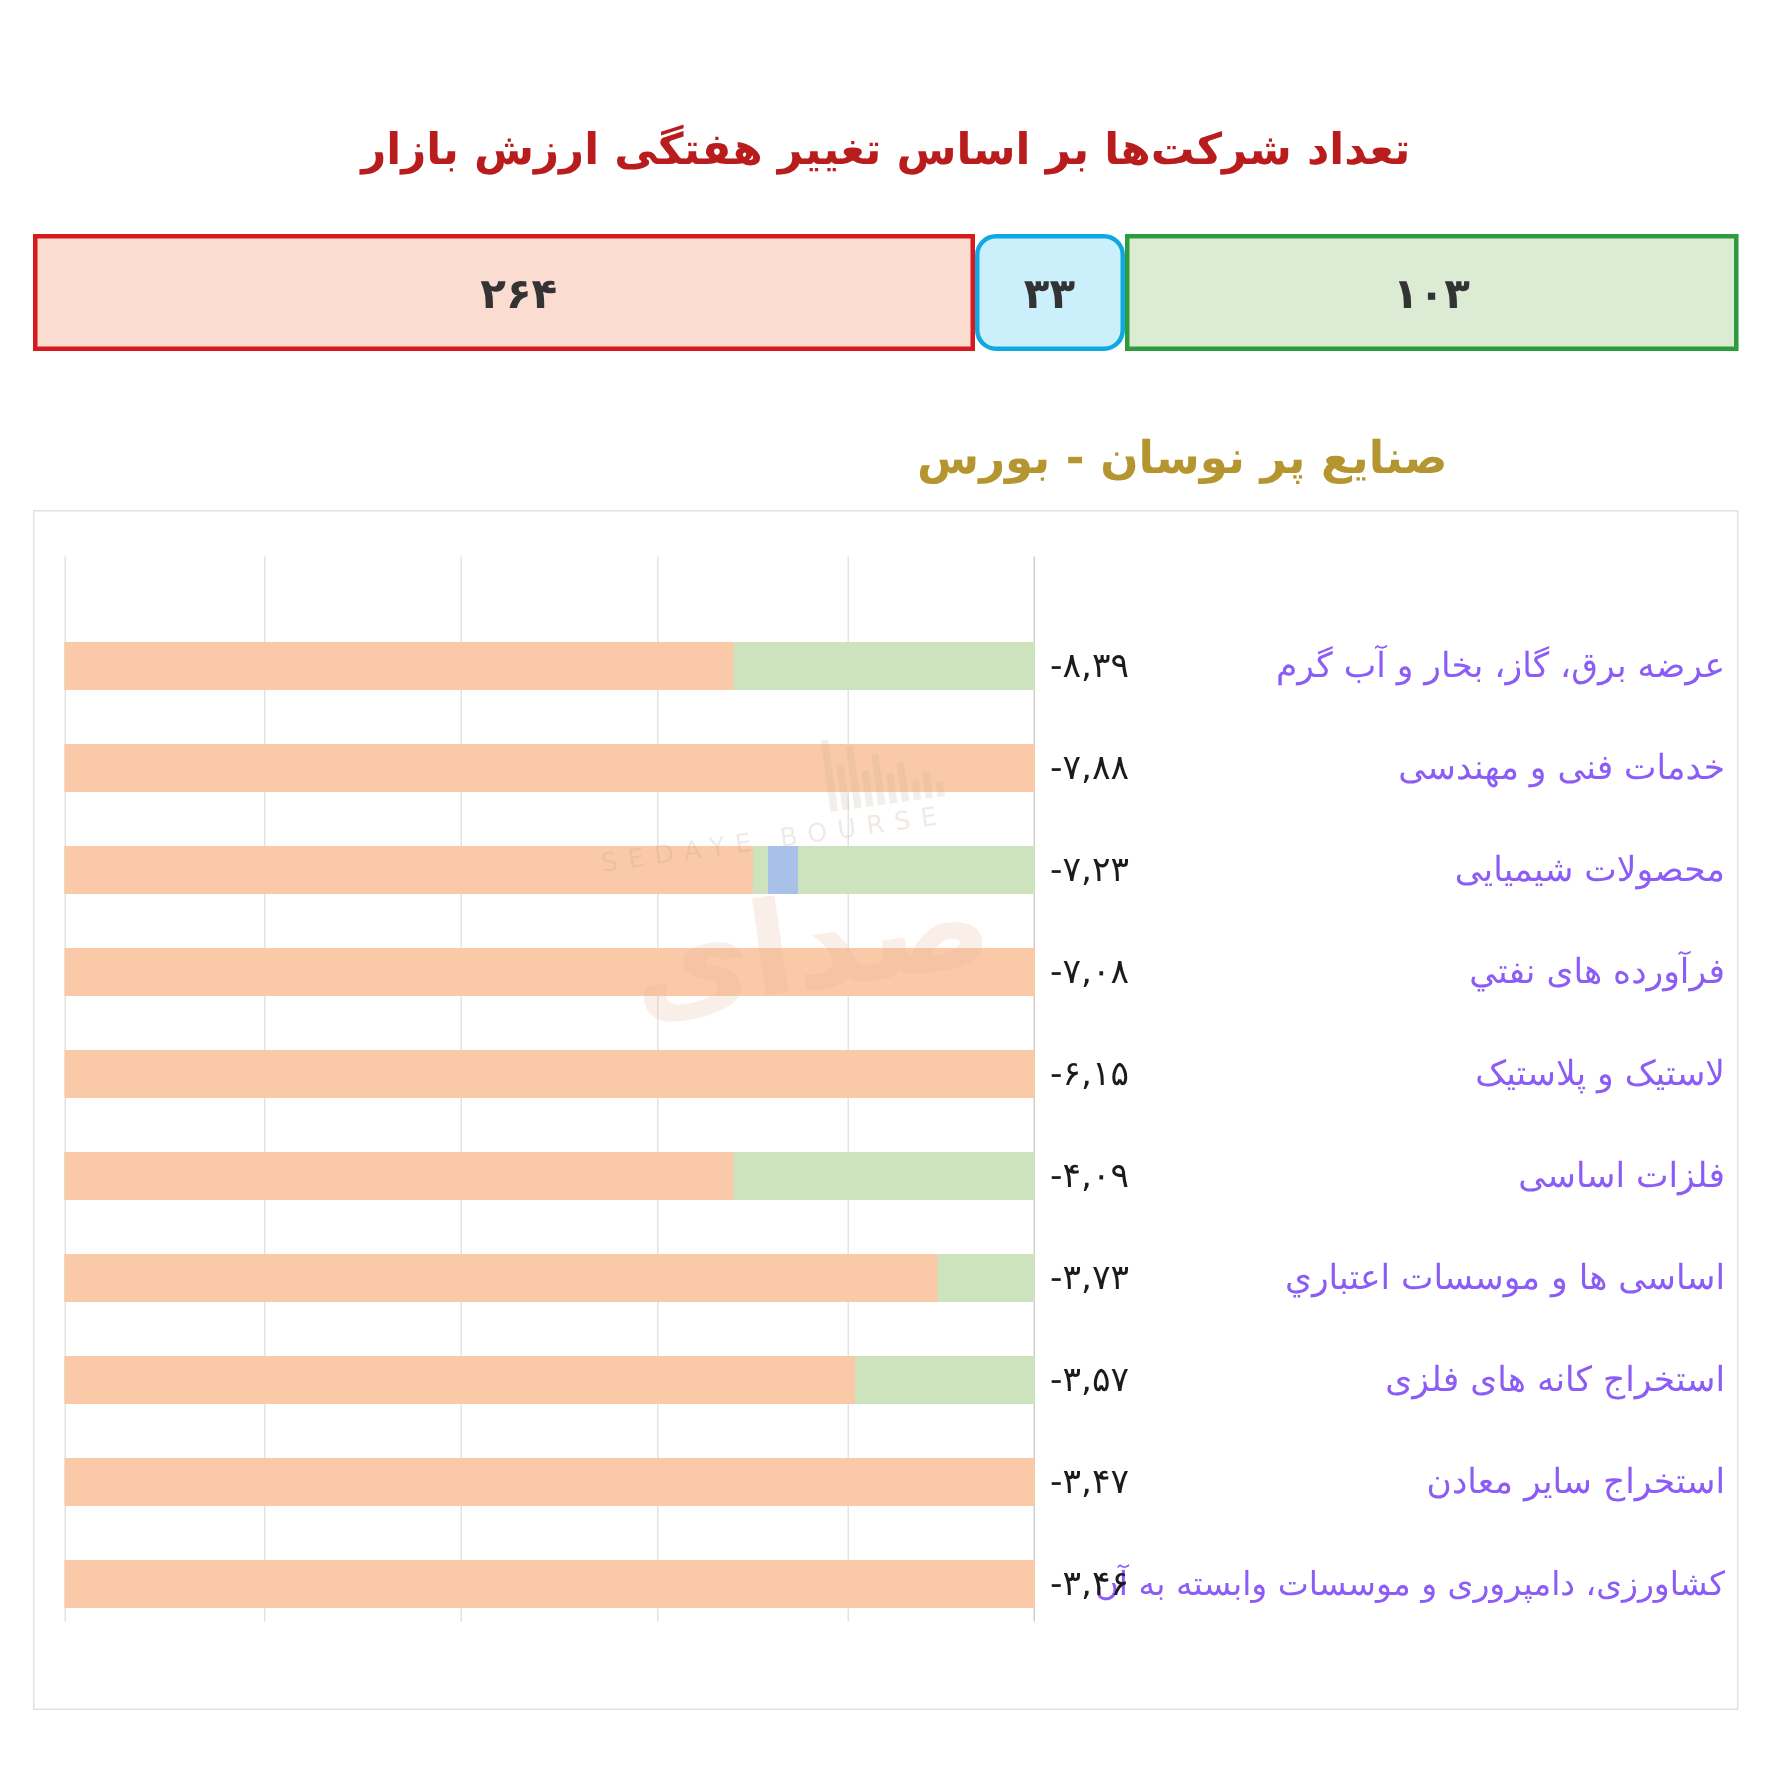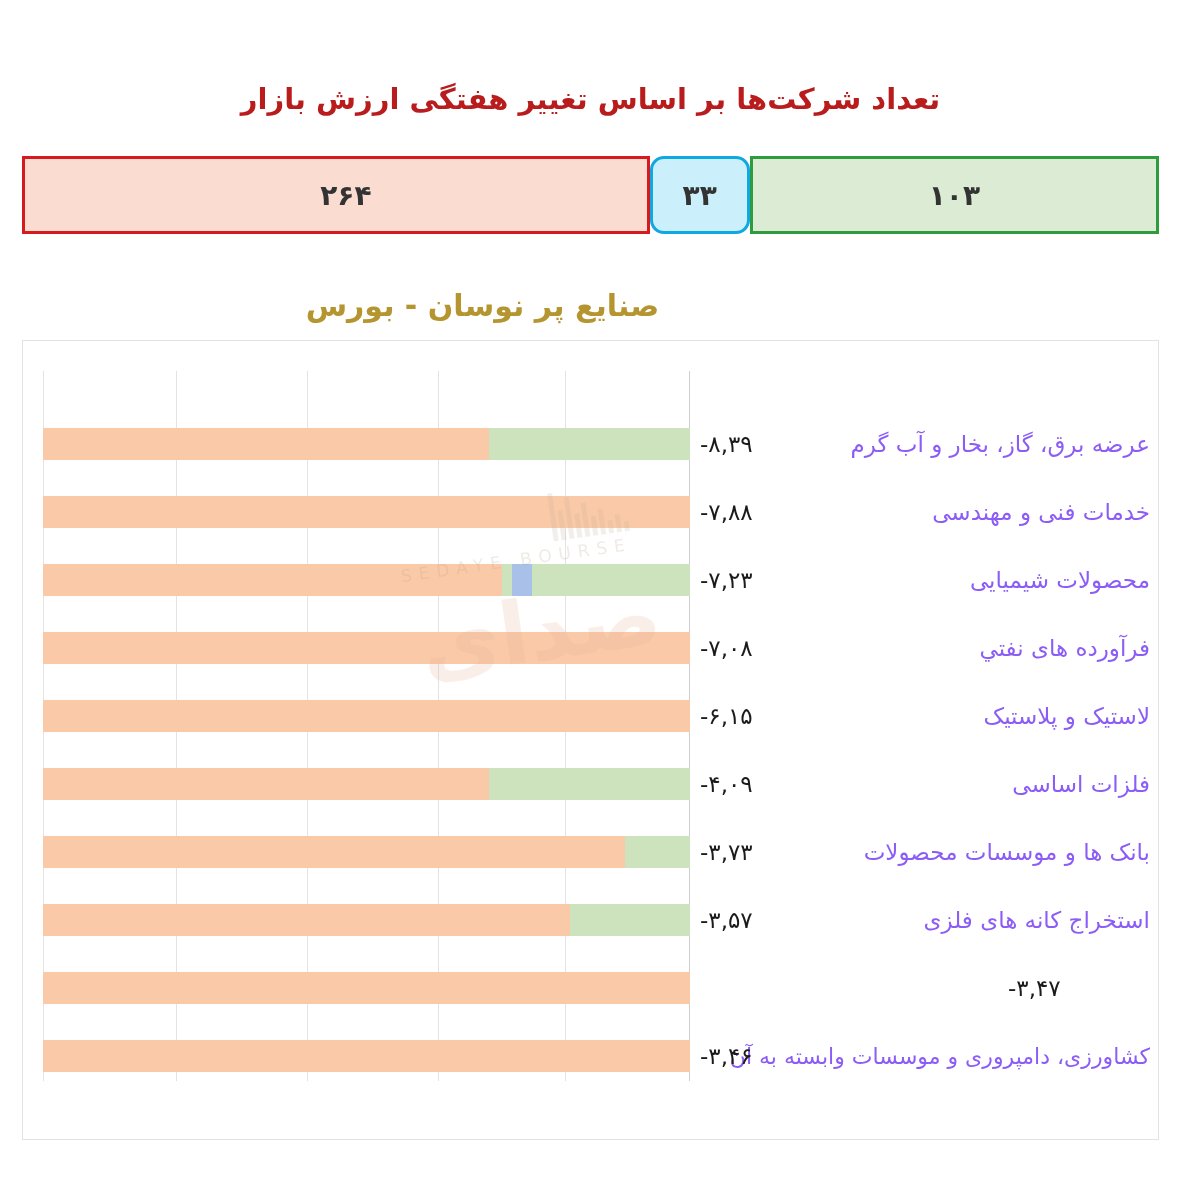--- a/index.html
+++ b/index.html
@@ -33,21 +33,20 @@
     font-size:28px;font-weight:bold;
     height:78px;
   }
   .seg-green{background:#dcecd4;border:3px solid #2e9b3f;color:#333;}
   .seg-blue{background:#ccf0fb;border:3px solid #0fa8e0;color:#333;border-left:3px solid #0fa8e0;}
   .seg-red{background:#fadcd0;border:3px solid #d71920;color:#333;}
 
   
   .chart-title{
     position:absolute;top:288px;left:0;width:965px;
-    text-align:center;
     font-size:30px;font-weight:bold;color:#b5952f;
     direction:rtl;
   }
 
   
   .chart-panel{
     position:absolute;top:340px;left:22px;
     width:1137px;height:800px;
     background:#ffffff;
     border:1px solid #e2e2e2;
@@ -217,28 +216,29 @@
       </div>
       <div class="label-row" style="top:312px;">
         <div class="cat-name">لاستیک و پلاستیک</div>
         <div class="cat-val">-۶,۱۵</div>
       </div>
       <div class="label-row" style="top:380px;">
         <div class="cat-name">فلزات اساسی</div>
         <div class="cat-val">-۴,۰۹</div>
       </div>
       <div class="label-row" style="top:448px;">
-        <div class="cat-name">بانک ها و موسسات محصولات</div>
+        <div class="cat-name">اساسی ها و موسسات اعتباري</div>
         <div class="cat-val">-۳,۷۳</div>
       </div>
       <div class="label-row" style="top:516px;">
         <div class="cat-name">استخراج کانه های فلزی</div>
         <div class="cat-val">-۳,۵۷</div>
       </div>
       <div class="label-row" style="top:584px;">
+        <div class="cat-name">استخراج سایر معادن</div>
         <div class="cat-val">-۳,۴۷</div>
       </div>
       <div class="label-row" style="top:652px;">
         <div class="cat-name" style="font-size:22px;">کشاورزی، دامپروری و موسسات وابسته به آن</div>
         <div class="cat-val">-۳,۴۶</div>
       </div>
     </div>
   </div>
 
   <div class="watermark">

